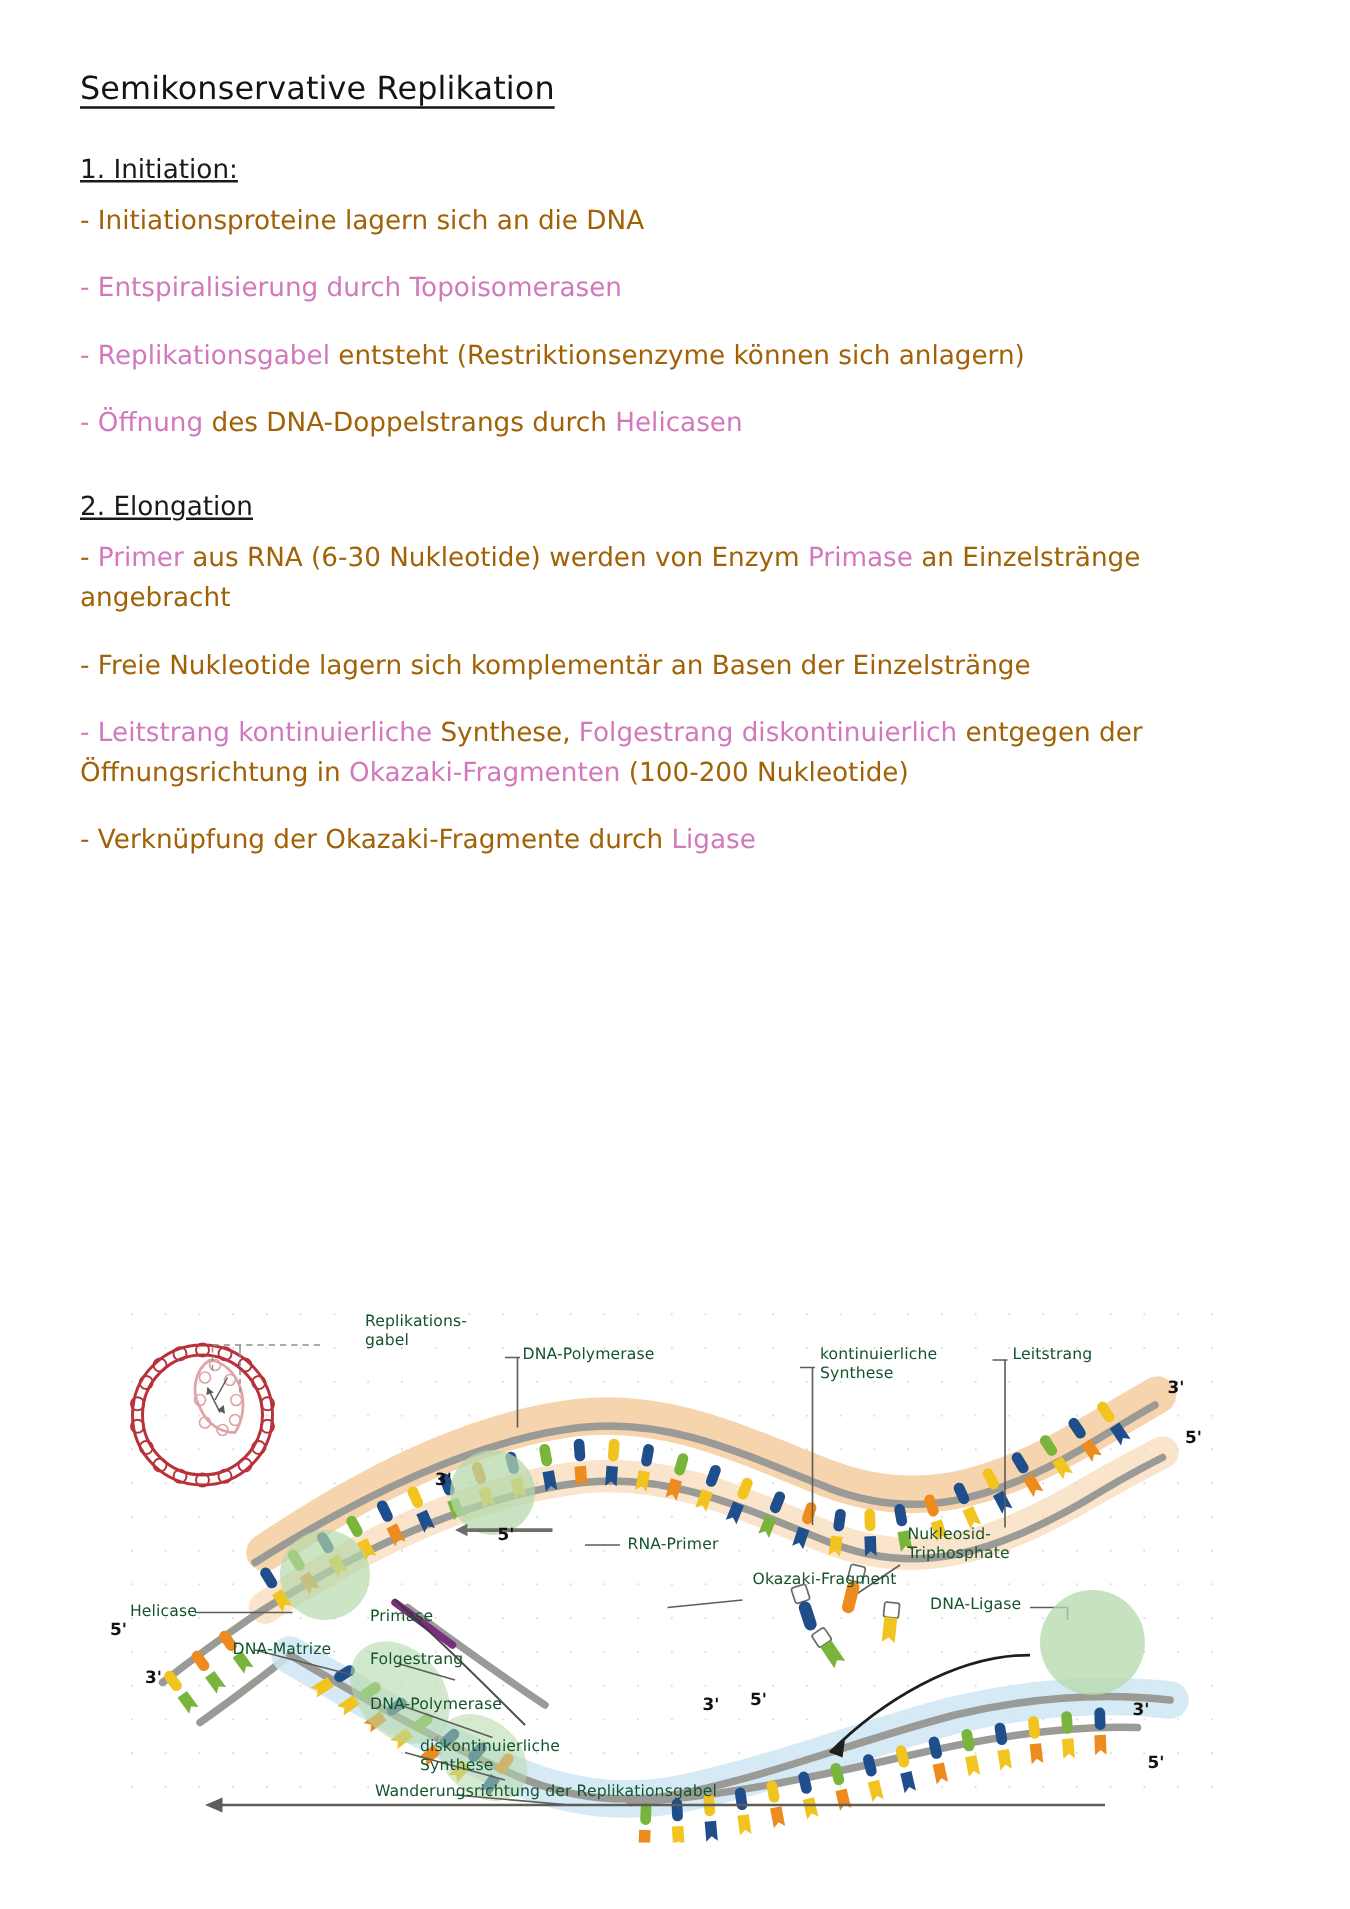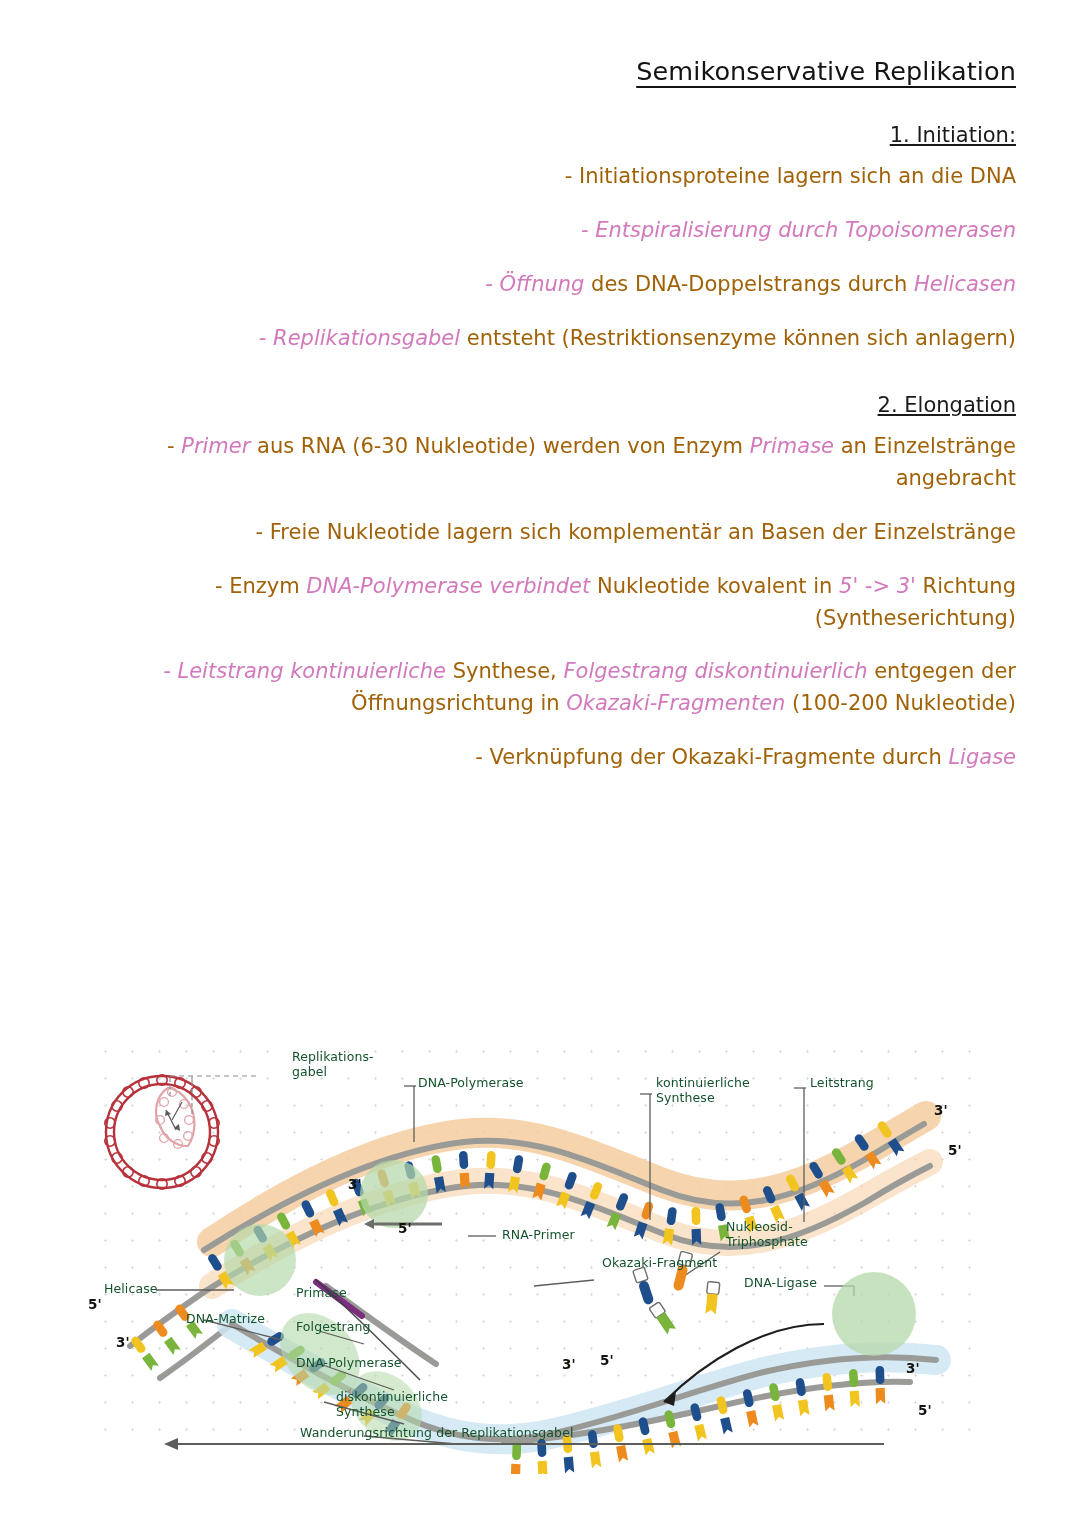--- a/index.html
+++ b/index.html
@@ -23,21 +23,20 @@
     background: #ffffff;
     box-sizing: border-box;
   }
 
   
   .notes {
     position: absolute;
     left: 64px;
     top: 56px;
     width: 952px;
-    text-align: right;
   }
   .title {
     font-size: 25.5px;
     letter-spacing: 0.1px;
     color: #141414;
     text-decoration: underline;
     text-underline-offset: 6px;
     text-decoration-thickness: 1.6px;
     margin: 0 0 34px 0;
     font-weight: 400;
@@ -52,21 +51,21 @@
     text-decoration: underline;
   }
   .bullet {
     font-size: 21px;
     line-height: 1.52;
     margin: 0 0 22px 0;
     color: #1a1a1a;
     font-weight: 400;
   }
   .bullet:last-child { margin-bottom: 0; }
-  .pink { color: #d279bd; font-style: italic; }
+  .pink { color: #d279bd; }
   .blk  { color: #a16207; }
   .gap-lg { height: 36px; }
 
   
   .diagram {
     position: absolute;
     left: 64px;
     top: 1024px;
     width: 952px;
     height: 450px;
@@ -102,31 +101,30 @@
 <div class="page">
 
   <div class="notes">
 
     <h1 class="title">Semikonservative Replikation</h1>
 
     <div>
       <p class="section-head">1. Initiation:</p>
       <p class="bullet"><span class="blk">- Initiationsproteine lagern sich an die DNA</span></p>
       <p class="bullet"><span class="pink">- Entspiralisierung durch Topoisomerasen</span></p>
+      <p class="bullet"><span class="pink">- </span><span class="pink">Replikationsgabel</span><span class="blk"> entsteht (Restriktionsenzyme können sich anlagern)</span></p>
       <p class="bullet"><span class="pink">- </span><span class="pink">Öffnung</span><span class="blk"> des DNA-Doppelstrangs durch </span><span class="pink">Helicasen</span></p>
-      <p class="bullet"><span class="pink">- </span><span class="pink">Replikationsgabel</span><span class="blk"> entsteht (Restriktionsenzyme können sich anlagern)</span></p>
     </div>
 
     <div class="gap-lg"></div>
 
     <div>
       <p class="section-head">2. Elongation</p>
       <p class="bullet"><span class="blk">- </span><span class="pink">Primer</span><span class="blk"> aus RNA (6-30 Nukleotide) werden von Enzym </span><span class="pink">Primase</span><span class="blk"> an Einzelstränge angebracht</span></p>
       <p class="bullet"><span class="blk">- Freie Nukleotide lagern sich komplementär an Basen der Einzelstränge</span></p>
-      <p class="bullet"><span class="blk">- Enzym </span><span class="pink">DNA-Polymerase verbindet</span><span class="blk"> Nukleotide kovalent in </span><span class="pink">5' -&gt; 3'</span><span class="blk"> Richtung (Syntheserichtung)</span></p>
       <p class="bullet"><span class="pink">- </span><span class="pink">Leitstrang kontinuierliche</span><span class="blk"> Synthese, </span><span class="pink">Folgestrang diskontinuierlich</span><span class="blk"> entgegen der Öffnungsrichtung in </span><span class="pink">Okazaki-Fragmenten</span><span class="blk"> (100-200 Nukleotide)</span></p>
       <p class="bullet"><span class="blk">- Verknüpfung der Okazaki-Fragmente durch </span><span class="pink">Ligase</span></p>
     </div>
 
     <div class="gap-lg"></div>
 
   </div>
 
   <div class="diagram">
 

